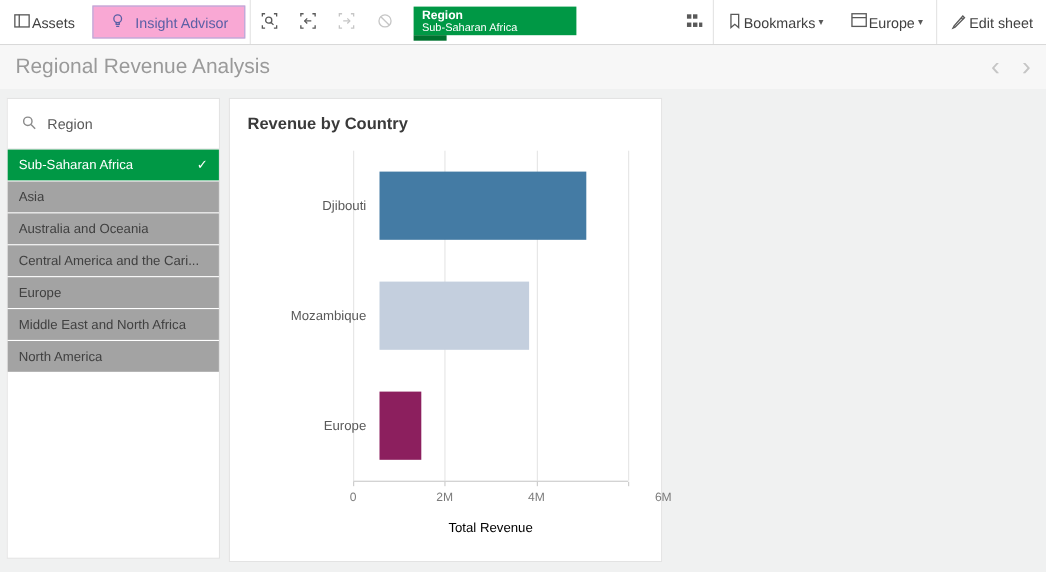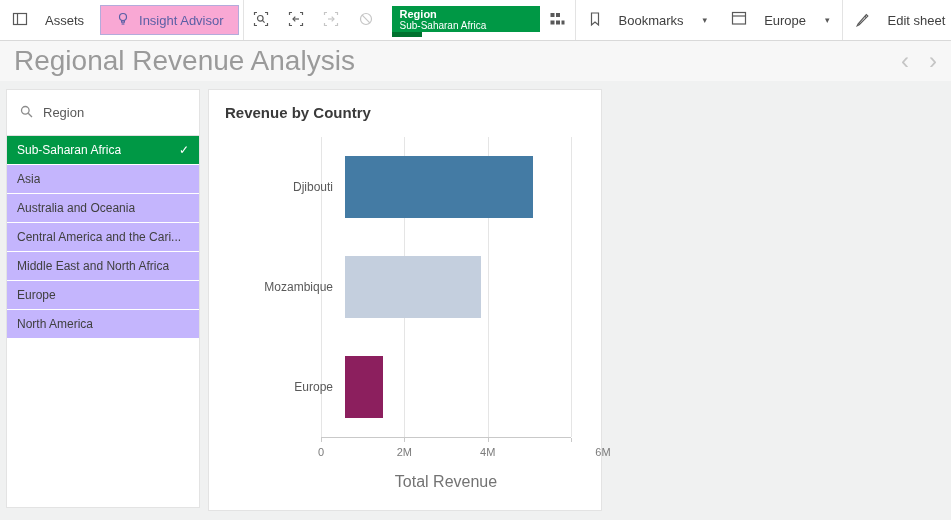--- a/index.html
+++ b/index.html
@@ -3,21 +3,21 @@
 <meta charset="utf-8">
 <style>
   * { box-sizing: border-box; margin: 0; padding: 0; }
   html, body { width: 951px; height: 520px; overflow: hidden; }
   body { font-family: "Liberation Sans", sans-serif; background: #f0f1f1; color: #404040; }
 
   
   .toolbar { height: 41px; background: #fff; border-bottom: 1px solid #d9d9d9;
              display: flex; align-items: center; justify-content: space-between; }
   .tb-left, .tb-right { display: flex; align-items: center; height: 100%; }
-  .tb-btn { display: flex; align-items: center; gap: 17px; background: none; border: none;
+  .tb-btn { display: flex; align-items: center; gap: 1px; background: none; border: none;
             font: 13px "Liberation Sans", sans-serif; color: #404040; padding: 0 12px;
             height: 100%; cursor: pointer; white-space: nowrap; }
   .insight-box { display: flex; align-items: center; gap: 8px; height: 30px; margin: 0 4px;
                  padding: 0 14px; border: 1px solid #b3abdb; background: #f9a8d4; cursor: pointer;
                  font: 13px "Liberation Sans", sans-serif; color: #5a5fa5; white-space: nowrap; }
   .tb-divider { width: 1px; height: 40px; background: #e3e3e3; flex: none; }
   .tb-iconbtn { width: 35px; height: 100%; display: flex; align-items: center;
                 justify-content: center; background: none; border: none; cursor: pointer; }
   .tb-iconbtn.disabled { cursor: default; }
   .caret { font-size: 9px; color: #595959; margin-left: 2px; }
@@ -25,34 +25,34 @@
   .selection-chip { position: relative; margin-left: 8px; width: 148px; height: 26px;
                     background: #009845; color: #fff; padding: 2px 8px; cursor: pointer;
                     align-self: flex-start; margin-top: 6px; flex: none; }
   .chip-field { font-size: 11px; font-weight: bold; line-height: 12px; }
   .chip-value { font-size: 10px; line-height: 11px; }
   .chip-underline { position: absolute; left: 0; top: 26px; width: 30px; height: 5px; background: #00722f; }
 
   
   .titlebar { height: 40px; background: #f7f7f7; display: flex; align-items: center;
               justify-content: space-between; padding: 0 14px; }
-  .sheet-title { font-size: 28px; font-weight: 400; color: #9a9a9a; }
+  .sheet-title { font-size: 19px; font-weight: 400; color: #9a9a9a; }
   .sheet-nav { display: flex; gap: 20px; align-items: center; }
   .chev { font-size: 24px; color: #c5c5c5; line-height: 1; cursor: pointer; user-select: none; }
 
   
   .content { position: relative; height: 439px; background: #f0f1f1; }
 
   .listbox { position: absolute; left: 6px; top: 8px; width: 194px; height: 419px;
              background: #fff; border: 1px solid #e3e3e3; }
   .lb-header { height: 46px; display: flex; align-items: center; gap: 9px; padding: 0 12px;
                border-bottom: 1px solid #e0e0e0; font-size: 13px; color: #595959; cursor: pointer; }
   .lb-items { list-style: none; }
   .lb-item { height: 28px; display: flex; align-items: center; padding: 0 10px;
-             background: #c4b5fd; margin-bottom: 1px; font-size: 12px; color: #404040; cursor: pointer; }
+             background: #a3a3a3; margin-bottom: 1px; font-size: 12px; color: #404040; cursor: pointer; }
   .lb-item.selected { background: #009845; color: #fff; }
   .lb-label { overflow: hidden; white-space: nowrap; text-overflow: ellipsis; }
   .check { margin-left: auto; font-size: 12px; }
 
   .chart-panel { position: absolute; left: 208px; top: 8px; width: 394px; height: 422px;
                  background: #fff; border: 1px solid #e3e3e3; padding: 14px 16px 8px; }
   .chart-title { font-size: 15px; font-weight: 700; color: #3a3a3a; }
 
   .plot { position: relative; height: 366px; margin-top: 16px; }
   .gridlayer { position: absolute; left: 96px; right: 14px; top: 0; height: 300px; }
@@ -62,21 +62,21 @@
   .bar-label { width: 84px; flex: none; text-align: right; padding-right: 12px;
                font-size: 12px; color: #595959; }
   .bar-track { flex: 1; margin-right: 14px; height: 62px; position: relative; }
   .bar { position: absolute; left: 0; top: 0; height: 100%; }
   .axis { position: absolute; left: 96px; right: 14px; top: 300px; height: 26px;
           border-top: 1px solid #c9c9c9; }
   .tick { position: absolute; top: 0; width: 1px; height: 4px; background: #c9c9c9; }
   .tick-label { position: absolute; top: 8px; transform: translateX(-50%);
                 font-size: 11px; color: #7b7b7b; }
   .x-title { position: absolute; left: 96px; right: 14px; top: 336px; text-align: center;
-             font-size: 16px; color: #737373; }
+             font-size: 12px; color: #000000; }
 </style>
 </head>
 <body>
 
 <div class="app">
 
   <header class="toolbar">
     <div class="tb-left">
       <button class="tb-btn">
         <span>
@@ -230,24 +230,24 @@
           <li class="lb-item">
             <span class="lb-label">Asia</span>
           </li>
           <li class="lb-item">
             <span class="lb-label">Australia and Oceania</span>
           </li>
           <li class="lb-item">
             <span class="lb-label">Central America and the Cari...</span>
           </li>
           <li class="lb-item">
+            <span class="lb-label">Europe</span>
+          </li>
+          <li class="lb-item">
             <span class="lb-label">Middle East and North Africa</span>
-          </li>
-          <li class="lb-item">
-            <span class="lb-label">Europe</span>
           </li>
           <li class="lb-item">
             <span class="lb-label">North America</span>
           </li>
         </ul>
     </aside>
 
     <section class="chart-panel">
       <h2 class="chart-title">Revenue by Country</h2>
       <div class="plot">

